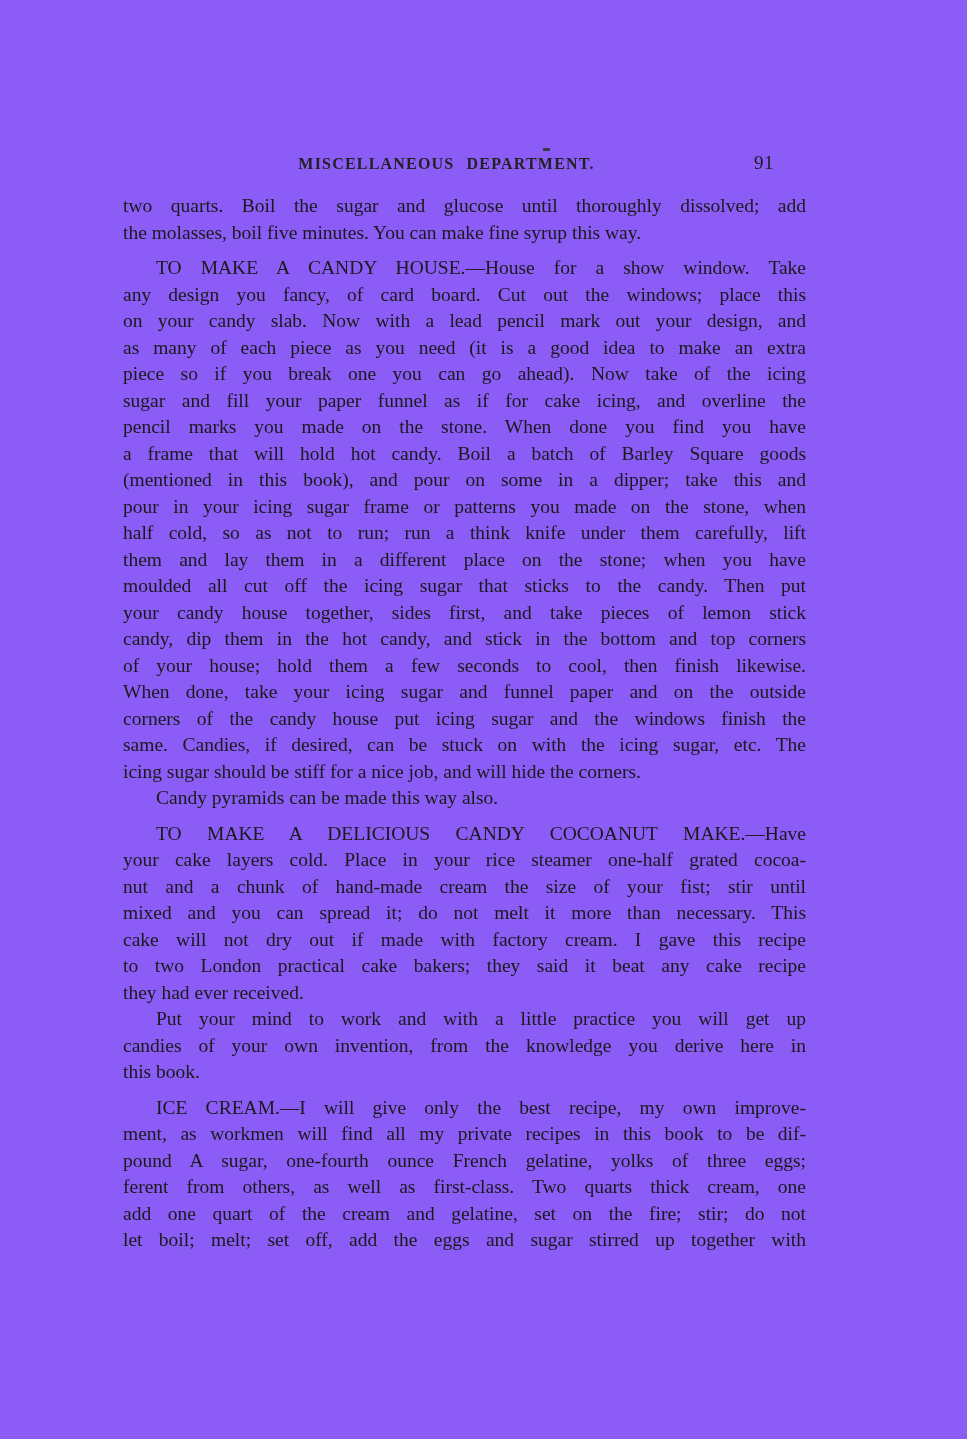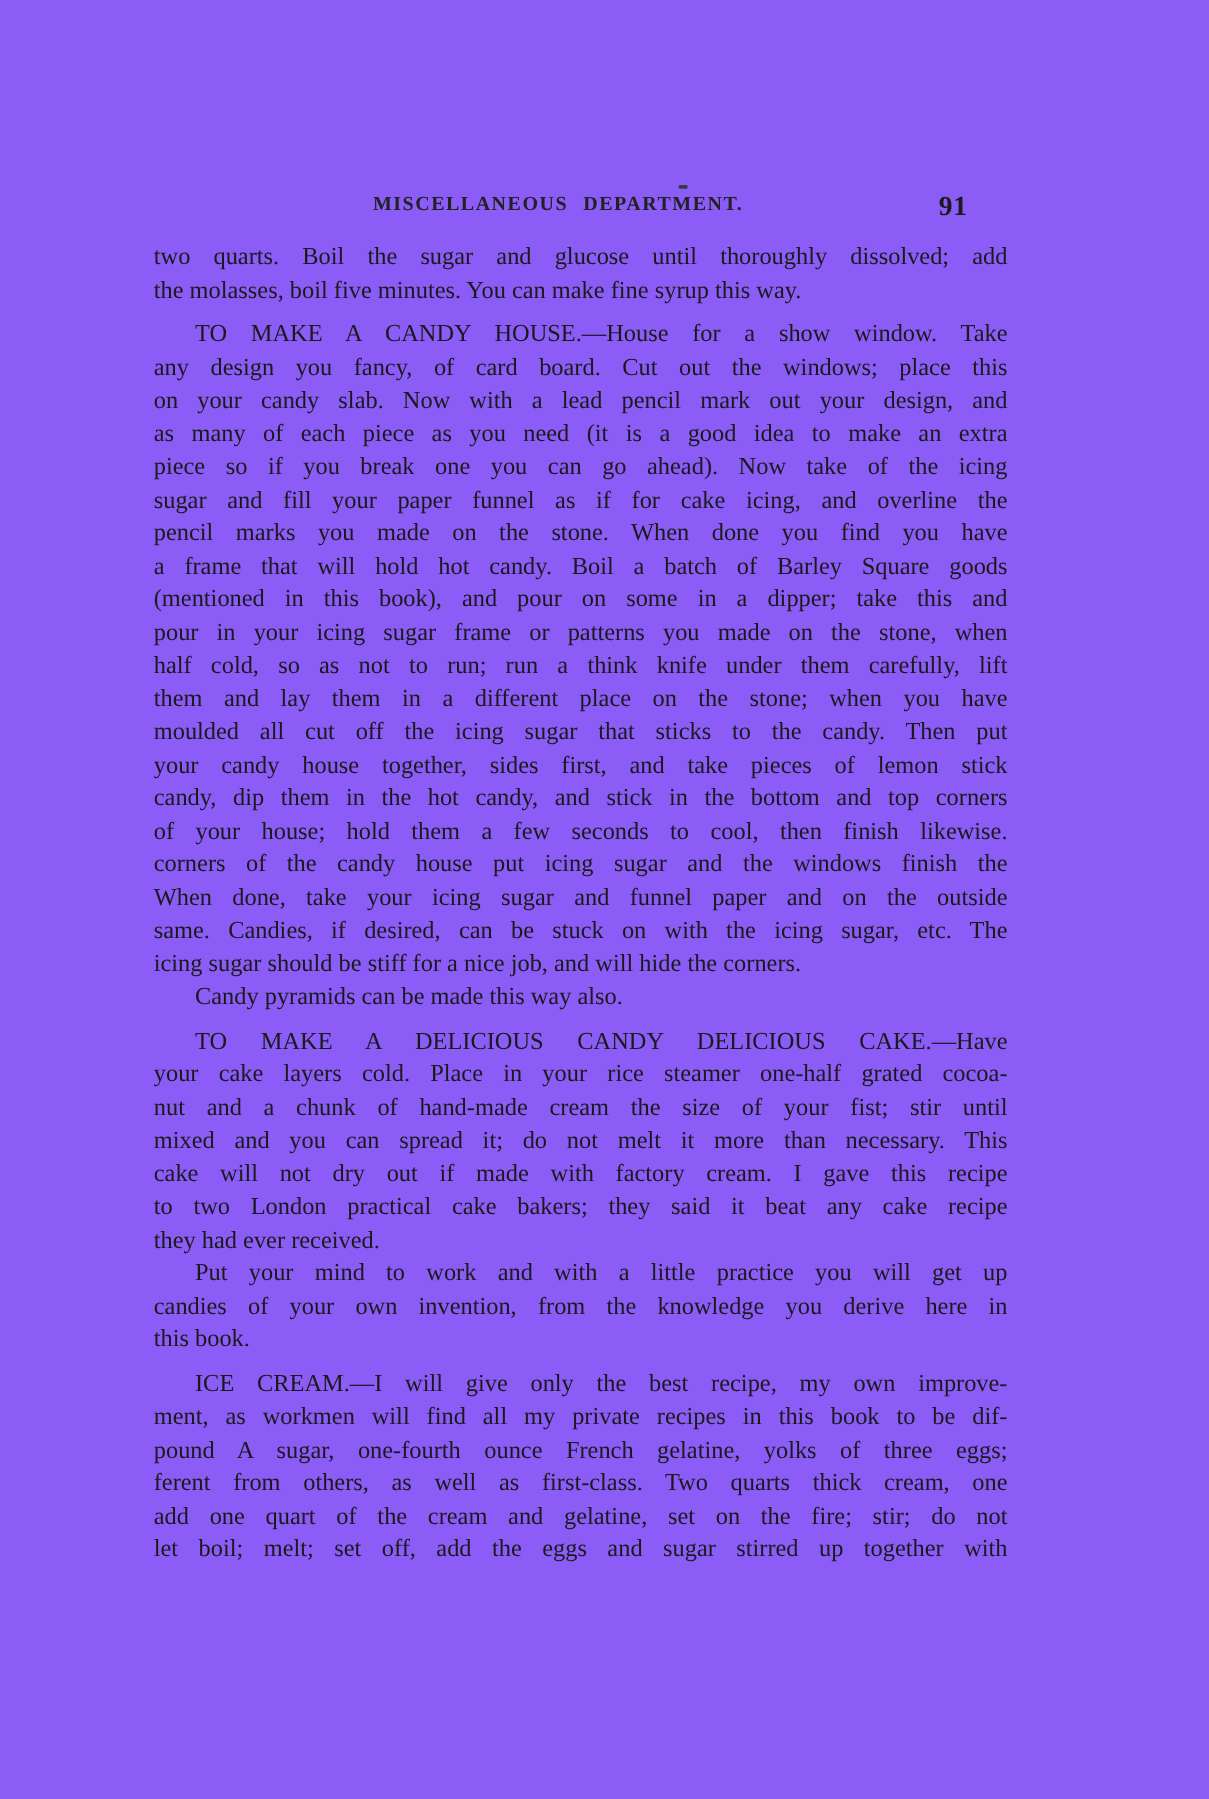--- a/index.html
+++ b/index.html
@@ -29,22 +29,22 @@
     font-size: 16px;
     font-weight: 700;
     letter-spacing: 1.2px;
     word-spacing: 7px;
     color: #222;
   }
   .page-number {
     position: absolute;
     top: -3px;
     right: 14px;
-    font-size: 22px;
-    font-weight: 700;
+    font-size: 19px;
+    font-weight: 400;
     letter-spacing: 0.5px;
     color: #1b1b1b;
   }
   .artifact-dash {
     position: absolute;
     left: 543px;
     top: 148px;
     width: 7px;
     height: 3px;
     background: #3a3a3a;
@@ -99,30 +99,30 @@
         <div class="line">pencil marks you made on the stone.  When done you find you have</div>
         <div class="line">a frame that will hold hot candy.  Boil a batch of Barley Square goods</div>
         <div class="line">(mentioned in this book), and pour on some in a dipper; take this and</div>
         <div class="line">pour in your icing sugar frame or patterns you made on the stone, when</div>
         <div class="line">half cold, so as not to run; run a think knife under them carefully, lift</div>
         <div class="line">them and lay them in a different place on the stone; when you have</div>
         <div class="line">moulded all cut off the icing sugar that sticks to the candy.  Then put</div>
         <div class="line">your candy house together, sides first, and take pieces of lemon stick</div>
         <div class="line">candy, dip them in the hot candy, and stick in the bottom and top corners</div>
         <div class="line">of your house; hold them a few seconds to cool, then finish likewise.</div>
+        <div class="line">When done, take your icing sugar and funnel paper and on the outside</div>
         <div class="line">corners of the candy house put icing sugar and the windows finish the</div>
-        <div class="line">When done, take your icing sugar and funnel paper and on the outside</div>
         <div class="line">same.  Candies, if desired, can be stuck on with the icing sugar, etc.  The</div>
         <div class="line last">icing sugar should be stiff for a nice job, and will hide the corners.</div>
       </div>
       <div class="para indent">
         <div class="line last">Candy pyramids can be made this way also.</div>
       </div>
       <div class="para indent section">
-        <div class="line">TO MAKE A DELICIOUS CANDY DELICIOUS CAKE.—Have</div>
+        <div class="line">TO MAKE A DELICIOUS CANDY COCOANUT MAKE.—Have</div>
         <div class="line">your cake layers cold.  Place in your rice steamer one-half grated cocoa-</div>
         <div class="line">nut and a chunk of hand-made cream the size of your fist; stir until</div>
         <div class="line">mixed and you can spread it; do not melt it more than necessary.  This</div>
         <div class="line">cake will not dry out if made with factory cream.  I gave this recipe</div>
         <div class="line">to two London practical cake bakers; they said it beat any cake recipe</div>
         <div class="line last">they had ever received.</div>
       </div>
       <div class="para indent">
         <div class="line">Put your mind to work and with a little practice you will get up</div>
         <div class="line">candies of your own invention, from the knowledge you derive here in</div>

